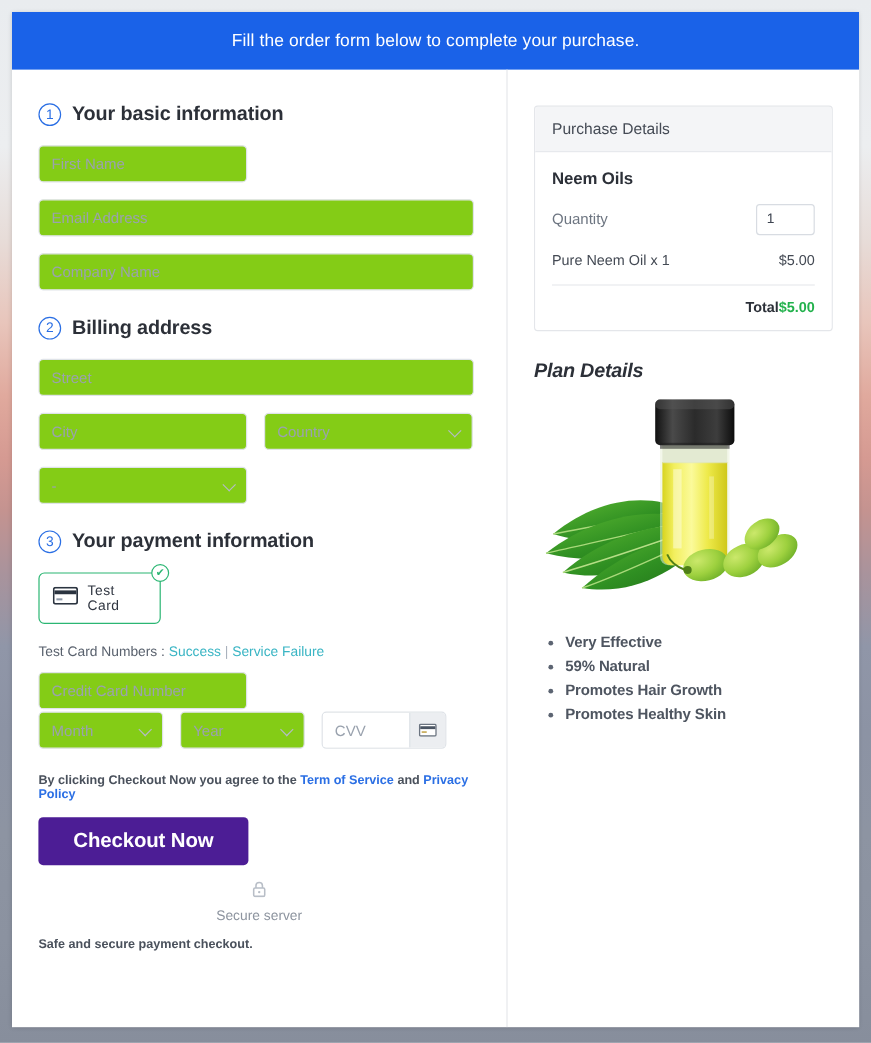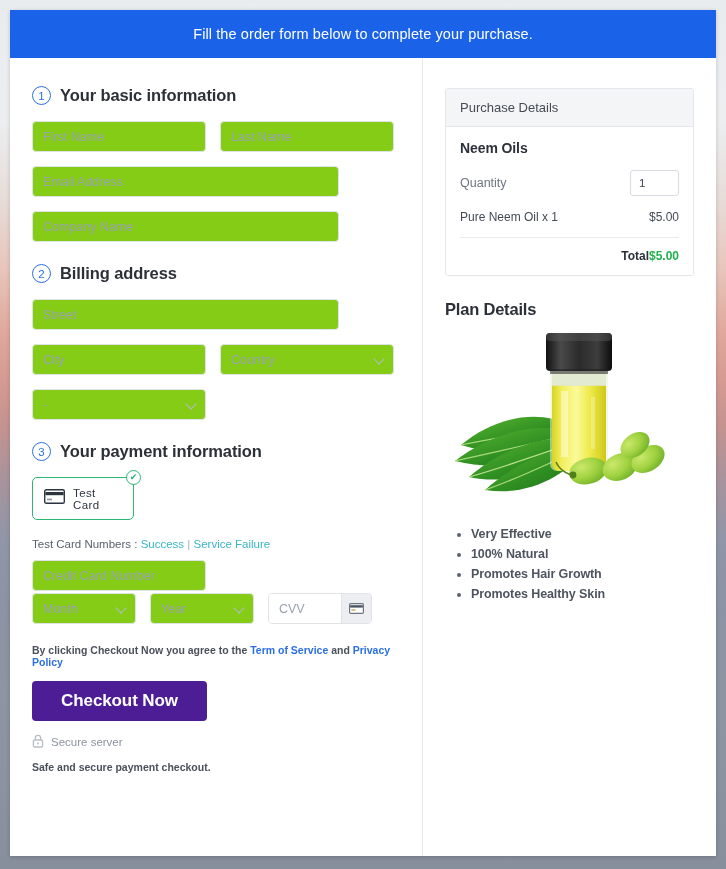--- a/index.html
+++ b/index.html
@@ -103,21 +103,21 @@
     background: #84cc16;
     font-size: 12.5px;
     color: #3d4450;
     padding: 0 10px;
     width: 100%;
     font-family: "Liberation Sans", sans-serif;
     outline: none;
   }
   .fld::placeholder { color: #9aa2ae; }
   .half { width: 174px; flex: 0 0 174px; }
-  .full { width: 307px; }
+  .full { width: 363px; }
 
   .sel-wrap { position: relative; }
   .sel-wrap .chev {
     position: absolute;
     right: 11px; top: 11px;
     width: 8px; height: 8px;
     border-right: 1.3px solid #b4bbc5;
     border-bottom: 1.3px solid #b4bbc5;
     transform: rotate(45deg);
     pointer-events: none;
@@ -204,20 +204,21 @@
     font-family: "Liberation Sans", sans-serif;
     cursor: pointer;
     letter-spacing: -.1px;
   }
 
   .secure {
     display: flex; align-items: center; gap: 7px;
     margin-top: 13px;
     font-size: 11.5px;
     color: #8d949f;
+    flex-direction: column;
   }
   .safe-note {
     margin-top: 11px;
     font-size: 10.5px;
     color: #4a515c;
     font-weight: 600;
   }
 
   
   .purchase-panel {
@@ -257,21 +258,21 @@
   }
   .total-row {
     display: flex; justify-content: flex-end;
     padding-top: 11px;
     font-size: 12px; font-weight: 700; color: #2c3038;
   }
   .total-amt { color: #22b14c; font-weight: 700; }
 
   .plan-title {
     font-size: 16.5px; font-weight: 700; color: #2c3038;
-    margin: 24px 0 4px 0; letter-spacing: -.2px;
+    margin: 24px 0 4px 0; letter-spacing: -.2px; font-style: italic;
   }
   .plan-img { display: block; margin: 6px auto 0 auto; }
   .feat-list { margin: 18px 0 0 26px; }
   .feat-list li {
     font-size: 12.5px;
     color: #4e5560;
     font-weight: 700;
     margin-bottom: 6px;
     letter-spacing: -.1px;
   }
@@ -291,21 +292,20 @@
     <div class="col-left">
 
       
       <div class="sec-head">
         <span class="step-circle">1</span>
         <span class="sec-title">Your basic information</span>
       </div>
 
       <div class="row">
         <input class="fld half" placeholder="First Name" style="">
-        <input class="fld half" placeholder="Last Name" style="">
       </div>
       <div class="row">
         <input class="fld full" placeholder="Email Address" style="">
       </div>
       <div class="row">
         <input class="fld full" placeholder="Company Name" style="">
       </div>
 
       
       <div class="sec-head sec-sp">
@@ -483,19 +483,19 @@
             <ellipse cx="203" cy="134" rx="18" ry="12" fill="url(#fruitg)" transform="rotate(-32 203 134)"></ellipse>
             <ellipse cx="190" cy="120" rx="16" ry="11" fill="url(#fruitg)" transform="rotate(-36 190 120)"></ellipse>
             <circle cx="128" cy="150" r="3.4" fill="#4f7f18"></circle>
             <path d="M126 150 C118 147 113 142 111 137" fill="none" stroke="#4f7f18" stroke-width="1.6"></path>
           </g>
         </svg>
       </div>
 
       <ul class="feat-list">
         <li>Very Effective</li>
-        <li>100% Natural</li>
+        <li>59% Natural</li>
         <li>Promotes Hair Growth</li>
         <li>Promotes Healthy Skin</li>
       </ul>
     </div>
   </div>
 </div>
 
 </body></html>

